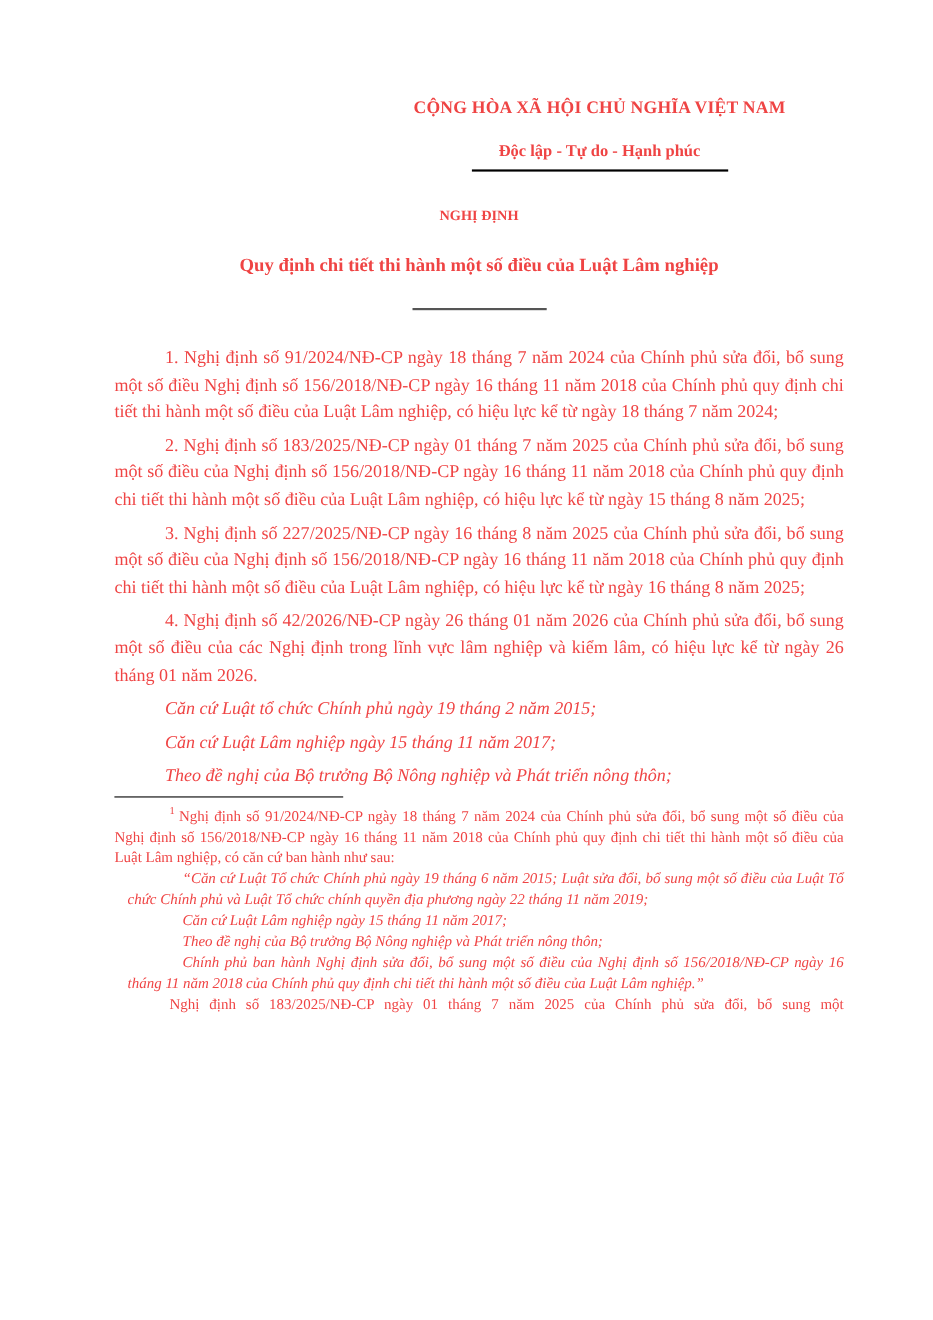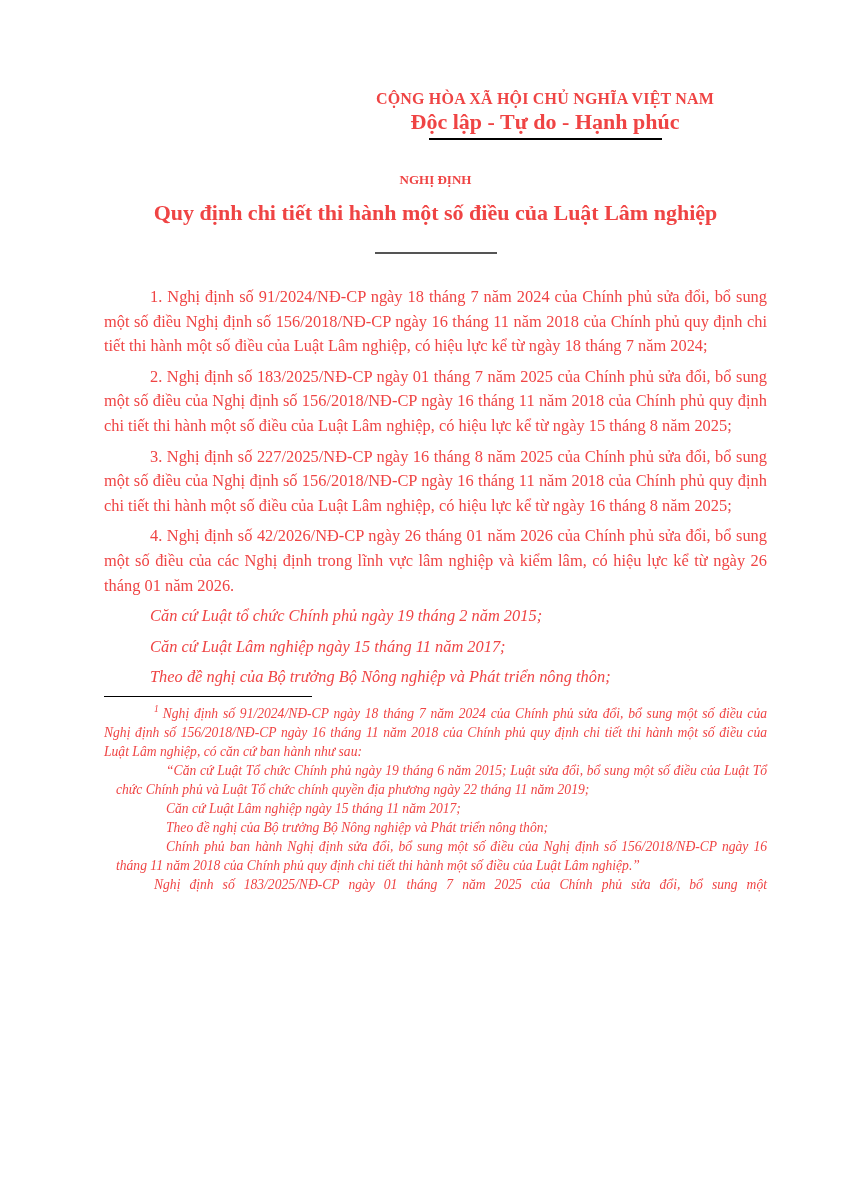--- a/index.html
+++ b/index.html
@@ -26,44 +26,44 @@
     text-align: center;
   }
   .nat-country {
     font-size: 16px;
     line-height: 22px;
     font-weight: bold;
     letter-spacing: 0.2px;
     white-space: nowrap;
   }
   .nat-motto {
-    font-size: 22px;
+    font-size: 15px;
     line-height: 24px;
     font-weight: bold;
-    margin-top: 0;
+    margin-top: 16px;
     white-space: nowrap;
   }
   .motto-rule {
     width: 233px;
     height: 0;
     border-top: 2px solid #000000;
     margin: 4px auto 0 auto;
   }
   
   .title-block { text-align: center; margin-top: 28px; }
   .doc-title {
     font-size: 13px;
     line-height: 24px;
     font-weight: bold;
   }
   .doc-subtitle {
-    font-size: 22px;
+    font-size: 17px;
     line-height: 24px;
     font-weight: bold;
-    margin-top: 9px;
+    margin-top: 21px;
   }
   .title-rule {
     width: 122px;
     height: 0;
     border-top: 2px solid #555555;
     margin: 27px auto 0 auto;
   }
   
   .body-text { margin-top: 31px; }
   p.body-para {
@@ -85,21 +85,20 @@
     width: 208px;
     height: 0;
     border-top: 1.6px solid #000000;
     margin-bottom: 7px;
   }
   p.fn {
     font-size: 13.6px;
     line-height: 19px;
     text-align: justify;
     text-indent: 50px;
-    font-style: italic;
   }
   p.fn.italic { font-style: italic; margin-left: 12px; }
   p.fn-tail { text-align-last: justify; }
   sup.fn-marker {
     font-size: 9.5px;
     line-height: 0;
     vertical-align: super;
     margin-right: 4px;
   }
 </style>

